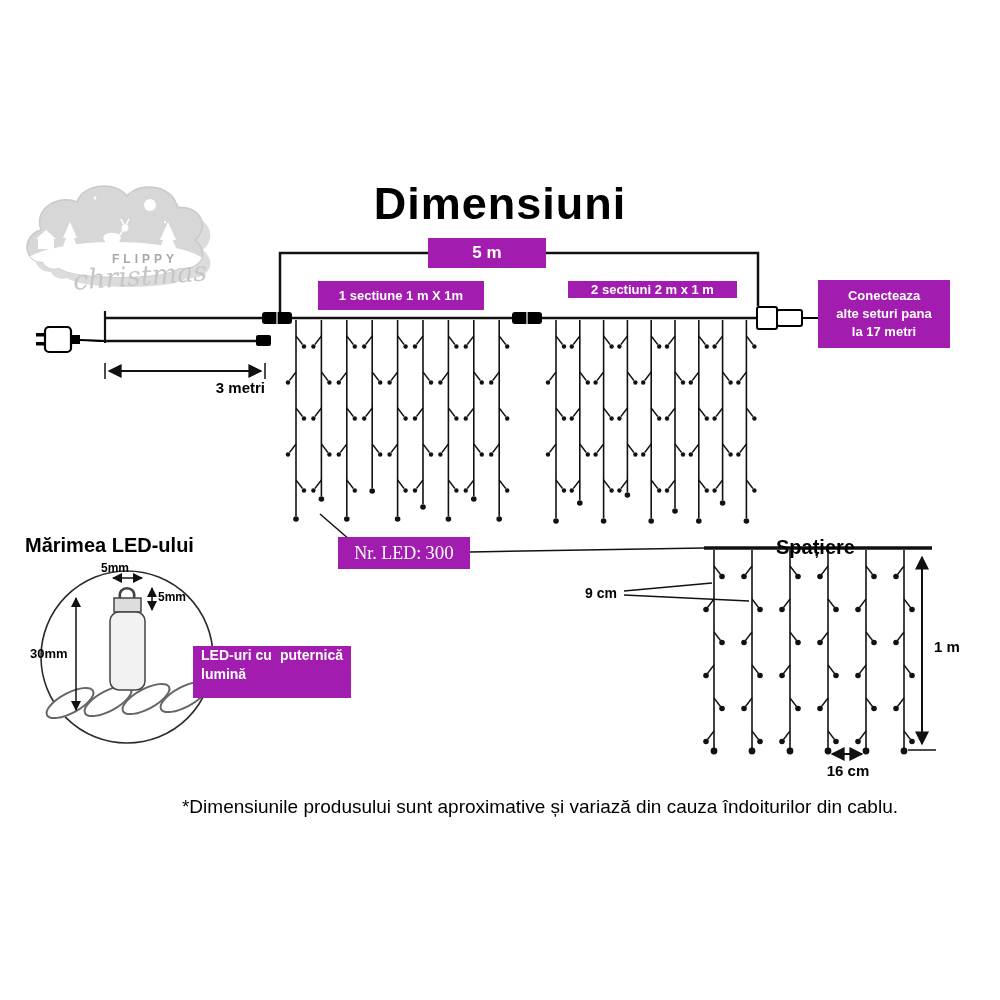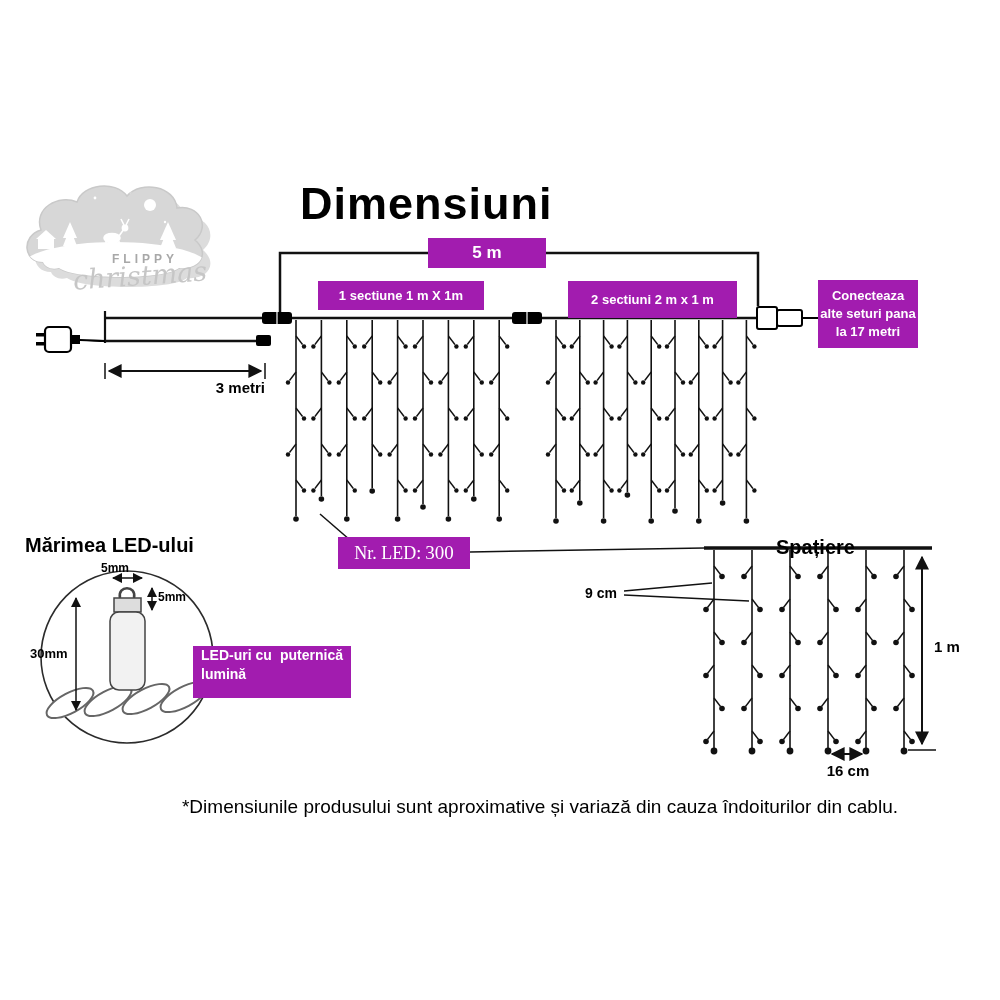--- a/index.html
+++ b/index.html
@@ -1,20 +1,20 @@
 <!DOCTYPE html>
 <html><head>
 <meta charset="utf-8">
 <style>
   html,body{margin:0;padding:0;background:#fff;}
   #page{position:relative;width:1000px;height:1000px;background:#ffffff;overflow:hidden;
         font-family:"Liberation Sans",sans-serif;color:#000;}
   #gfx{position:absolute;left:0;top:0;}
   .label{position:absolute;color:#000;font-family:"Liberation Sans",sans-serif;}
-  .title{font-size:45px;font-weight:bold;letter-spacing:1px;text-align:left;}
+  .title{font-size:45px;font-weight:bold;letter-spacing:1px;text-align:center;}
   .heading{font-size:20px;font-weight:bold;}
   .meas{font-size:13px;font-weight:bold;}
   .meas-lg{font-size:15px;font-weight:bold;}
   .blackbox{position:absolute;background:#a21caf;color:#fff;display:flex;align-items:center;
             justify-content:center;font-weight:bold;text-align:center;
             font-family:"Liberation Sans",sans-serif;}
   .footer{width:1000px;text-align:center;font-size:19px;}
   .brand-top{font-size:12px;font-weight:bold;letter-spacing:4px;color:#a8a8a8;text-align:center;}
   .brand-script{font-family:"DejaVu Serif",serif;font-style:italic;font-size:27px;color:#c6c6c6;
                 text-align:center;transform:rotate(-4deg);}
@@ -433,23 +433,23 @@
 
   <div class="label title" style="left:300px;top:178px;width:400px;">Dimensiuni</div>
 
   <div class="label brand-top" style="left:103px;top:252px;width:84px;">FLIPPY</div>
   <div class="label brand-script" style="left:68px;top:260px;width:144px;">christmas</div>
 
   <div class="blackbox" style="left:428px;top:238px;width:118px;height:30px;font-size:17px;">5 m</div>
 
   <div class="blackbox" style="left:318px;top:281px;width:166px;height:29px;font-size:13px;">1 sectiune 1 m X 1m</div>
 
-  <div class="blackbox" style="left:568px;top:281px;width:169px;height:37px;font-size:13px;">2 sectiuni 2 m x 1 m</div>
-
-  <div class="blackbox" style="left:818px;top:280px;width:100px;height:68px;font-size:13px;line-height:1.4;flex-direction:column;">
+  <div class="blackbox" style="left:568px;top:281px;width:169px;height:17px;font-size:13px;">2 sectiuni 2 m x 1 m</div>
+
+  <div class="blackbox" style="left:818px;top:280px;width:132px;height:68px;font-size:13px;line-height:1.4;flex-direction:column;">
     <span>Conecteaza</span>
     <span>alte seturi pana</span>
     <span>la 17 metri</span>
   </div>
 
   <div class="label meas-lg" style="left:105px;top:379px;width:160px;text-align:right;">3 metri</div>
 
   <div class="blackbox" style="left:338px;top:537px;width:132px;height:32px;">
     <span class="nrled-label">Nr. LED:</span>
     <span class="nrled-value">300</span>

